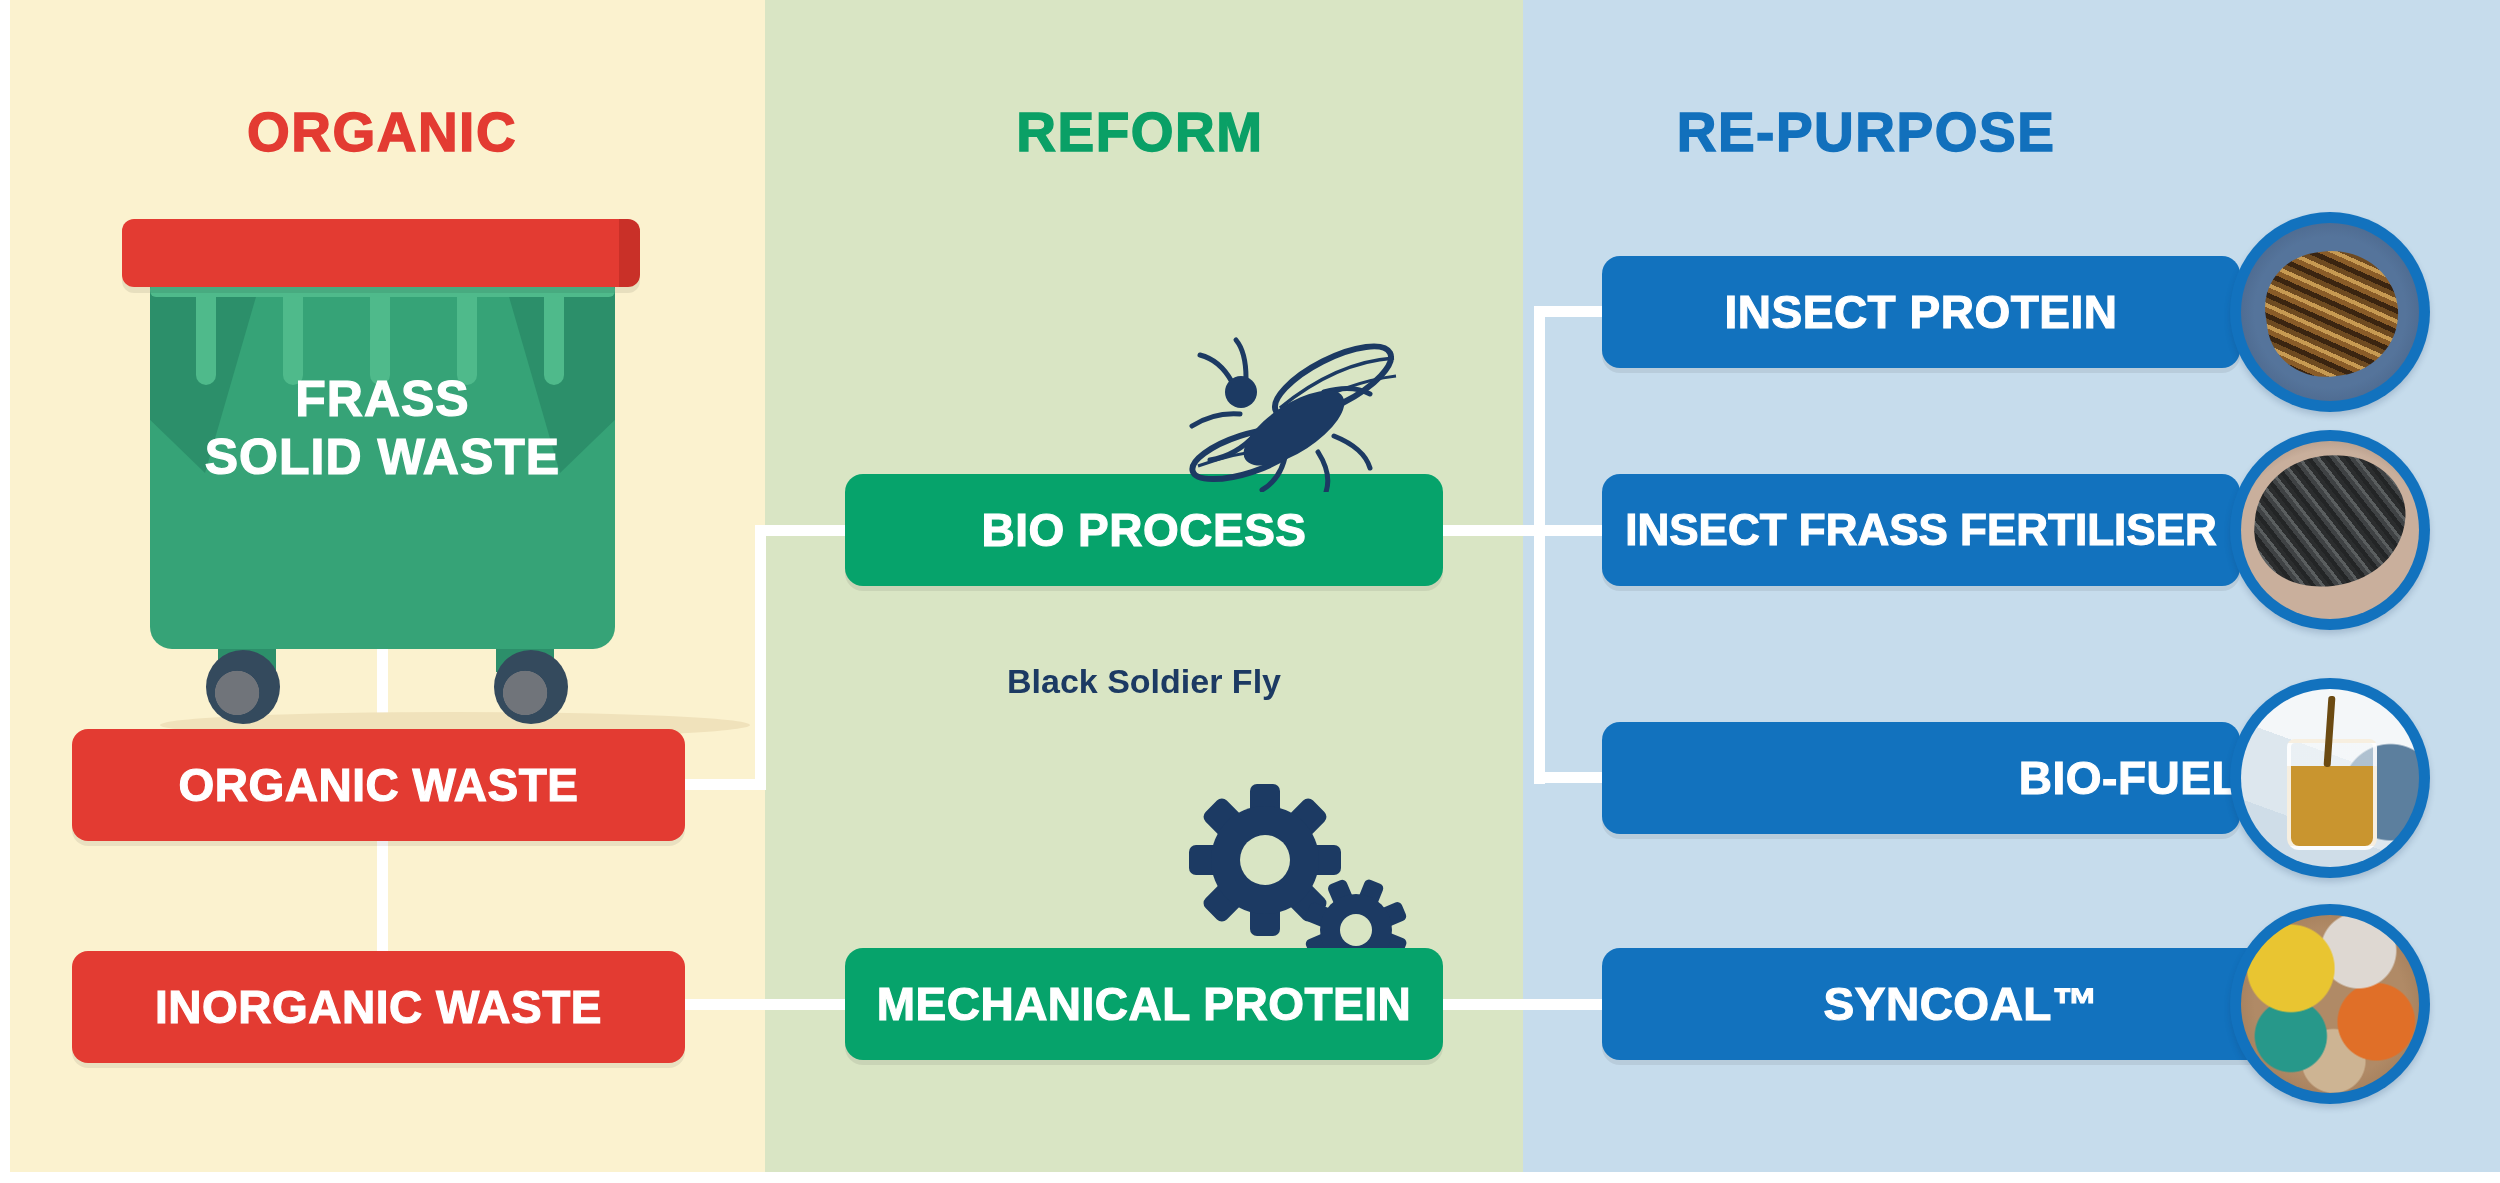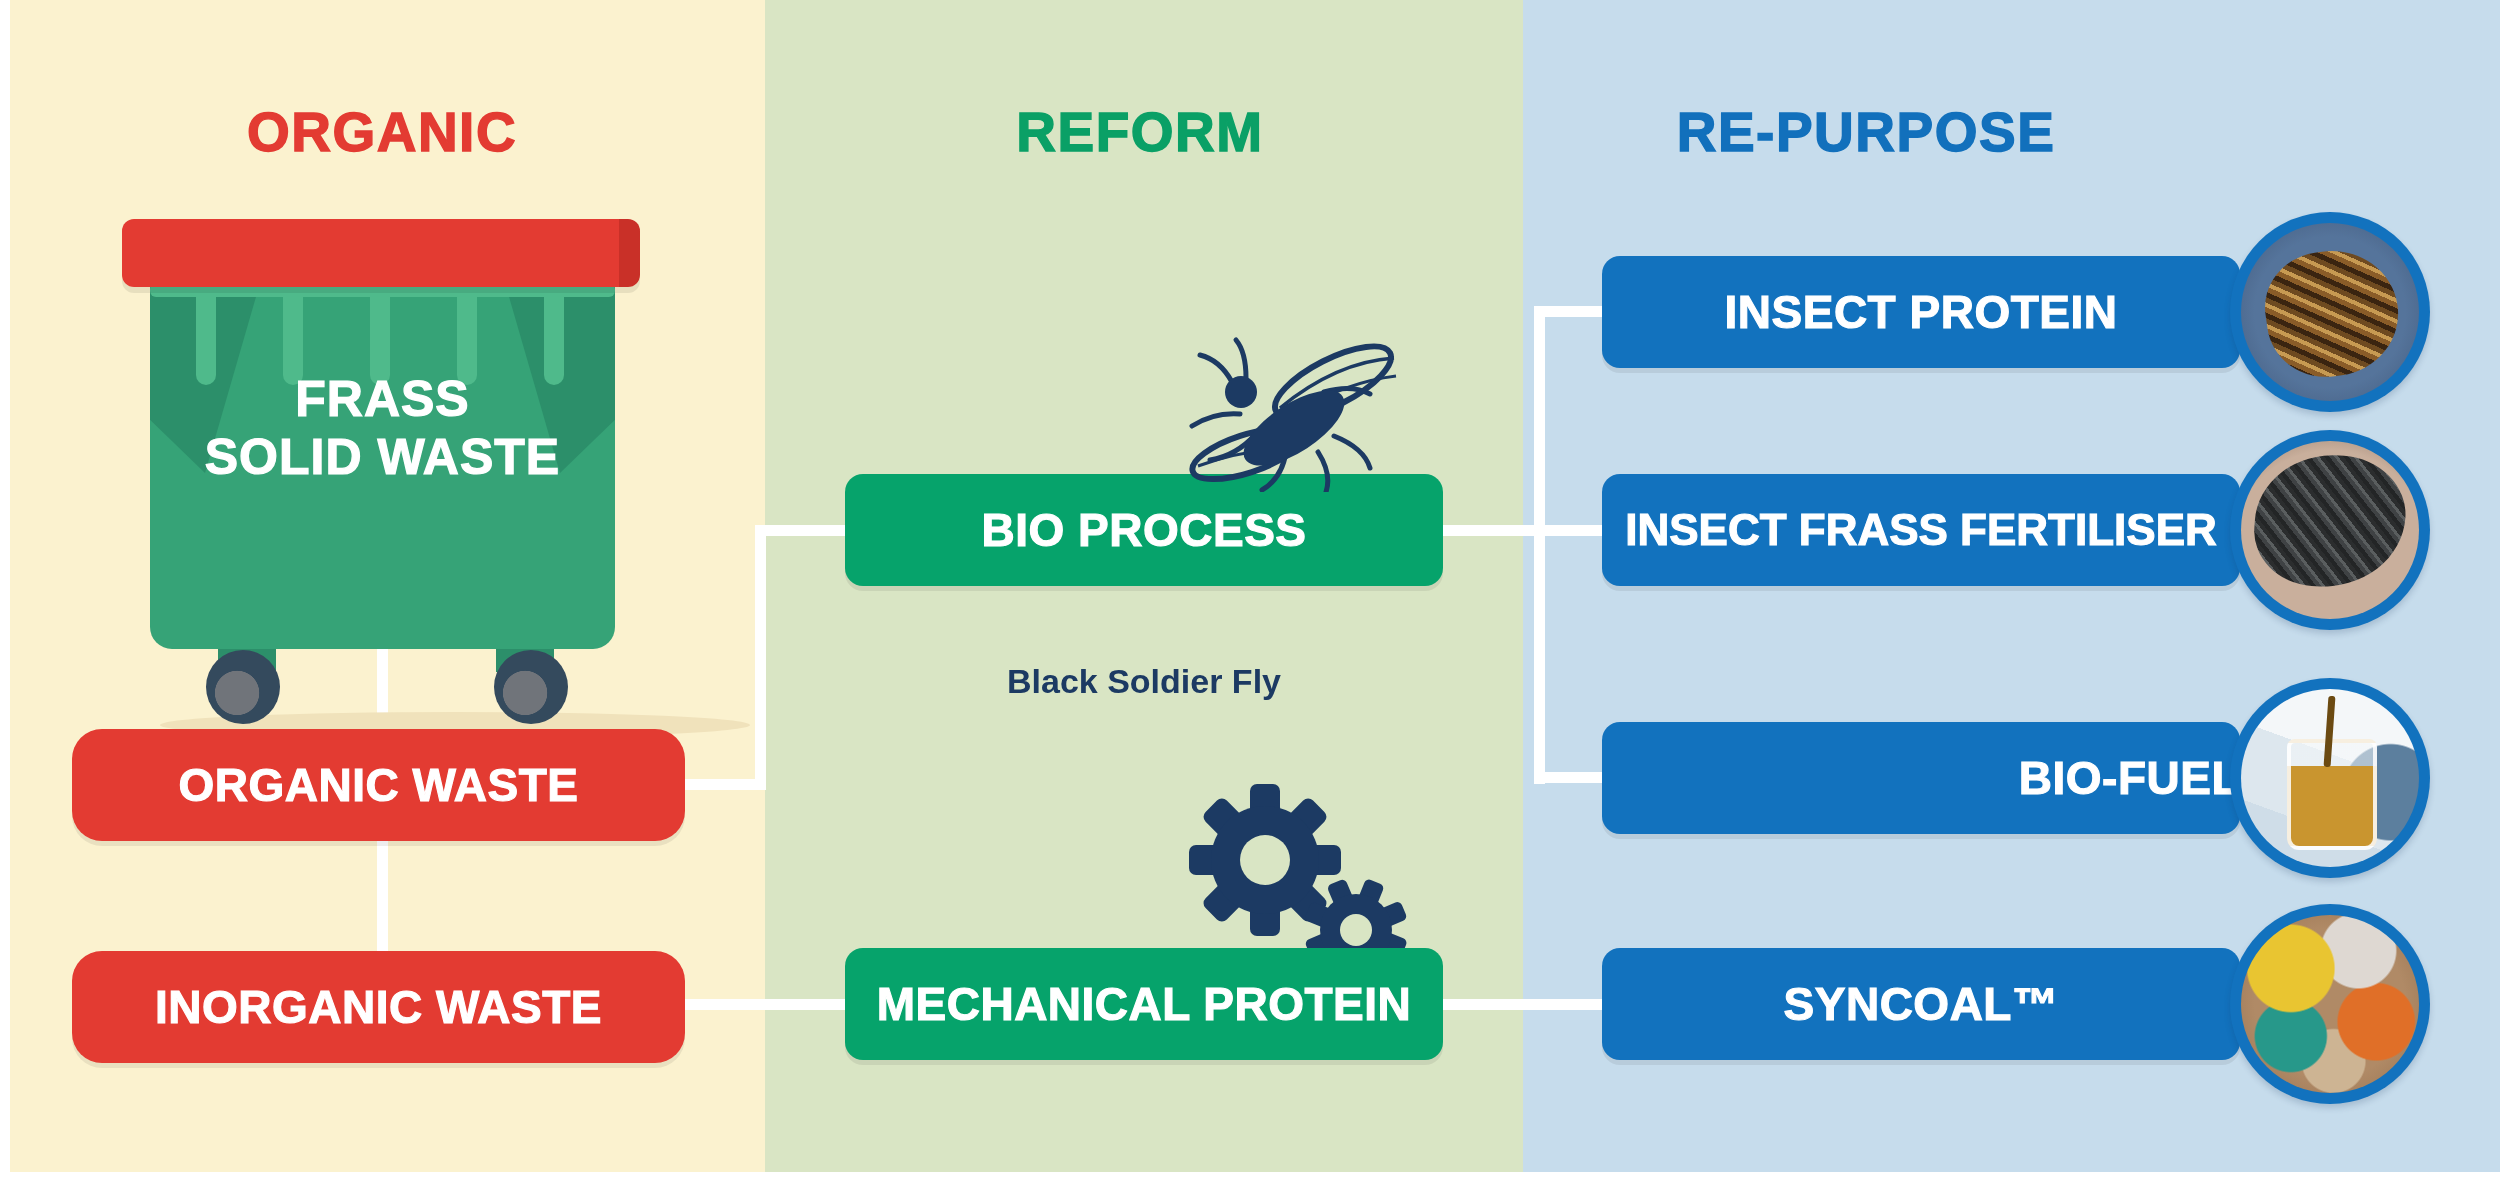--- a/index.html
+++ b/index.html
@@ -3,21 +3,21 @@
 <meta charset="utf-8">
 <style>
   html,body{margin:0;padding:0;background:#ffffff;font-family:"Liberation Sans",sans-serif;}
   #stage{position:relative;width:2500px;height:1183px;overflow:hidden;background:#fff;}
   .abs{position:absolute;}
   .colbg{top:0;height:1183px;z-index:0;}
   .edge{background:#ffffff;z-index:0;}
   .col-header{z-index:2;text-align:center;font-size:55px;font-weight:800;letter-spacing:1.5px;
     -webkit-text-stroke:1.4px currentColor;}
   .wline{background:#ffffff;z-index:1;}
-  .node{z-index:2;border-radius:30px;display:flex;align-items:center;justify-content:center;
+  .node{z-index:2;border-radius:16px;display:flex;align-items:center;justify-content:center;
     color:#ffffff;font-weight:800;letter-spacing:.5px;-webkit-text-stroke:1.1px #ffffff;
     box-shadow:0 5px 0 rgba(0,0,0,0.07);}
   .red{background:#E33B32;}
   .green{background:#06A36B;border-radius:18px;}
   .blue{background:#1272BE;border-radius:18px;}
   .node-label{font-size:46px;}
   .node-label-sm{font-size:44px;letter-spacing:0;}
   .caption{z-index:2;text-align:center;font-size:34px;font-weight:700;color:#1C3A63;}
   .bin-shadow{background:#F0E2BB;border-radius:50%;z-index:1;}
   .wheel{border-radius:50%;background:radial-gradient(circle at 42% 58%, #70747A 0 36%, #344A5D 37%);z-index:2;}
@@ -161,21 +161,21 @@
 
   <div class="abs node blue" style="left:1602px;top:256px;width:638px;height:112px;">
     <span class="node-label">INSECT PROTEIN</span>
   </div>
   <div class="abs node blue" style="left:1602px;top:474px;width:638px;height:112px;">
     <span class="node-label-sm node-label">INSECT FRASS FERTILISER</span>
   </div>
   <div class="abs node blue" style="left:1602px;top:722px;width:638px;height:112px;justify-content:flex-end;">
     <span class="node-label">BIO-FUEL</span>
   </div>
-  <div class="abs node blue" style="left:1602px;top:948px;width:638px;height:112px;">
+  <div class="abs node blue" style="left:1602px;top:948px;width:638px;height:112px;padding-left:40px;">
     <span class="node-label">SYNCOAL™</span>
   </div>
 
   <div class="abs photo-ring" style="left:2230px;top:212px;width:200px;height:200px;">
     <div class="photo" style="background:radial-gradient(circle at 50% 50%, #55749B 0 60%, #41597B 100%);">
       <div class="blob" style="left:14%;top:16%;width:74%;height:70%;border-radius:46% 54% 52% 48%;transform:rotate(-8deg);
         background:repeating-linear-gradient(32deg,#3A2410 0 5px,#8A5C28 5px 10px,#C79A52 10px 14px,#6E4A20 14px 19px);"></div>
     </div>
   </div>
   <div class="abs photo-ring" style="left:2230px;top:430px;width:200px;height:200px;">

